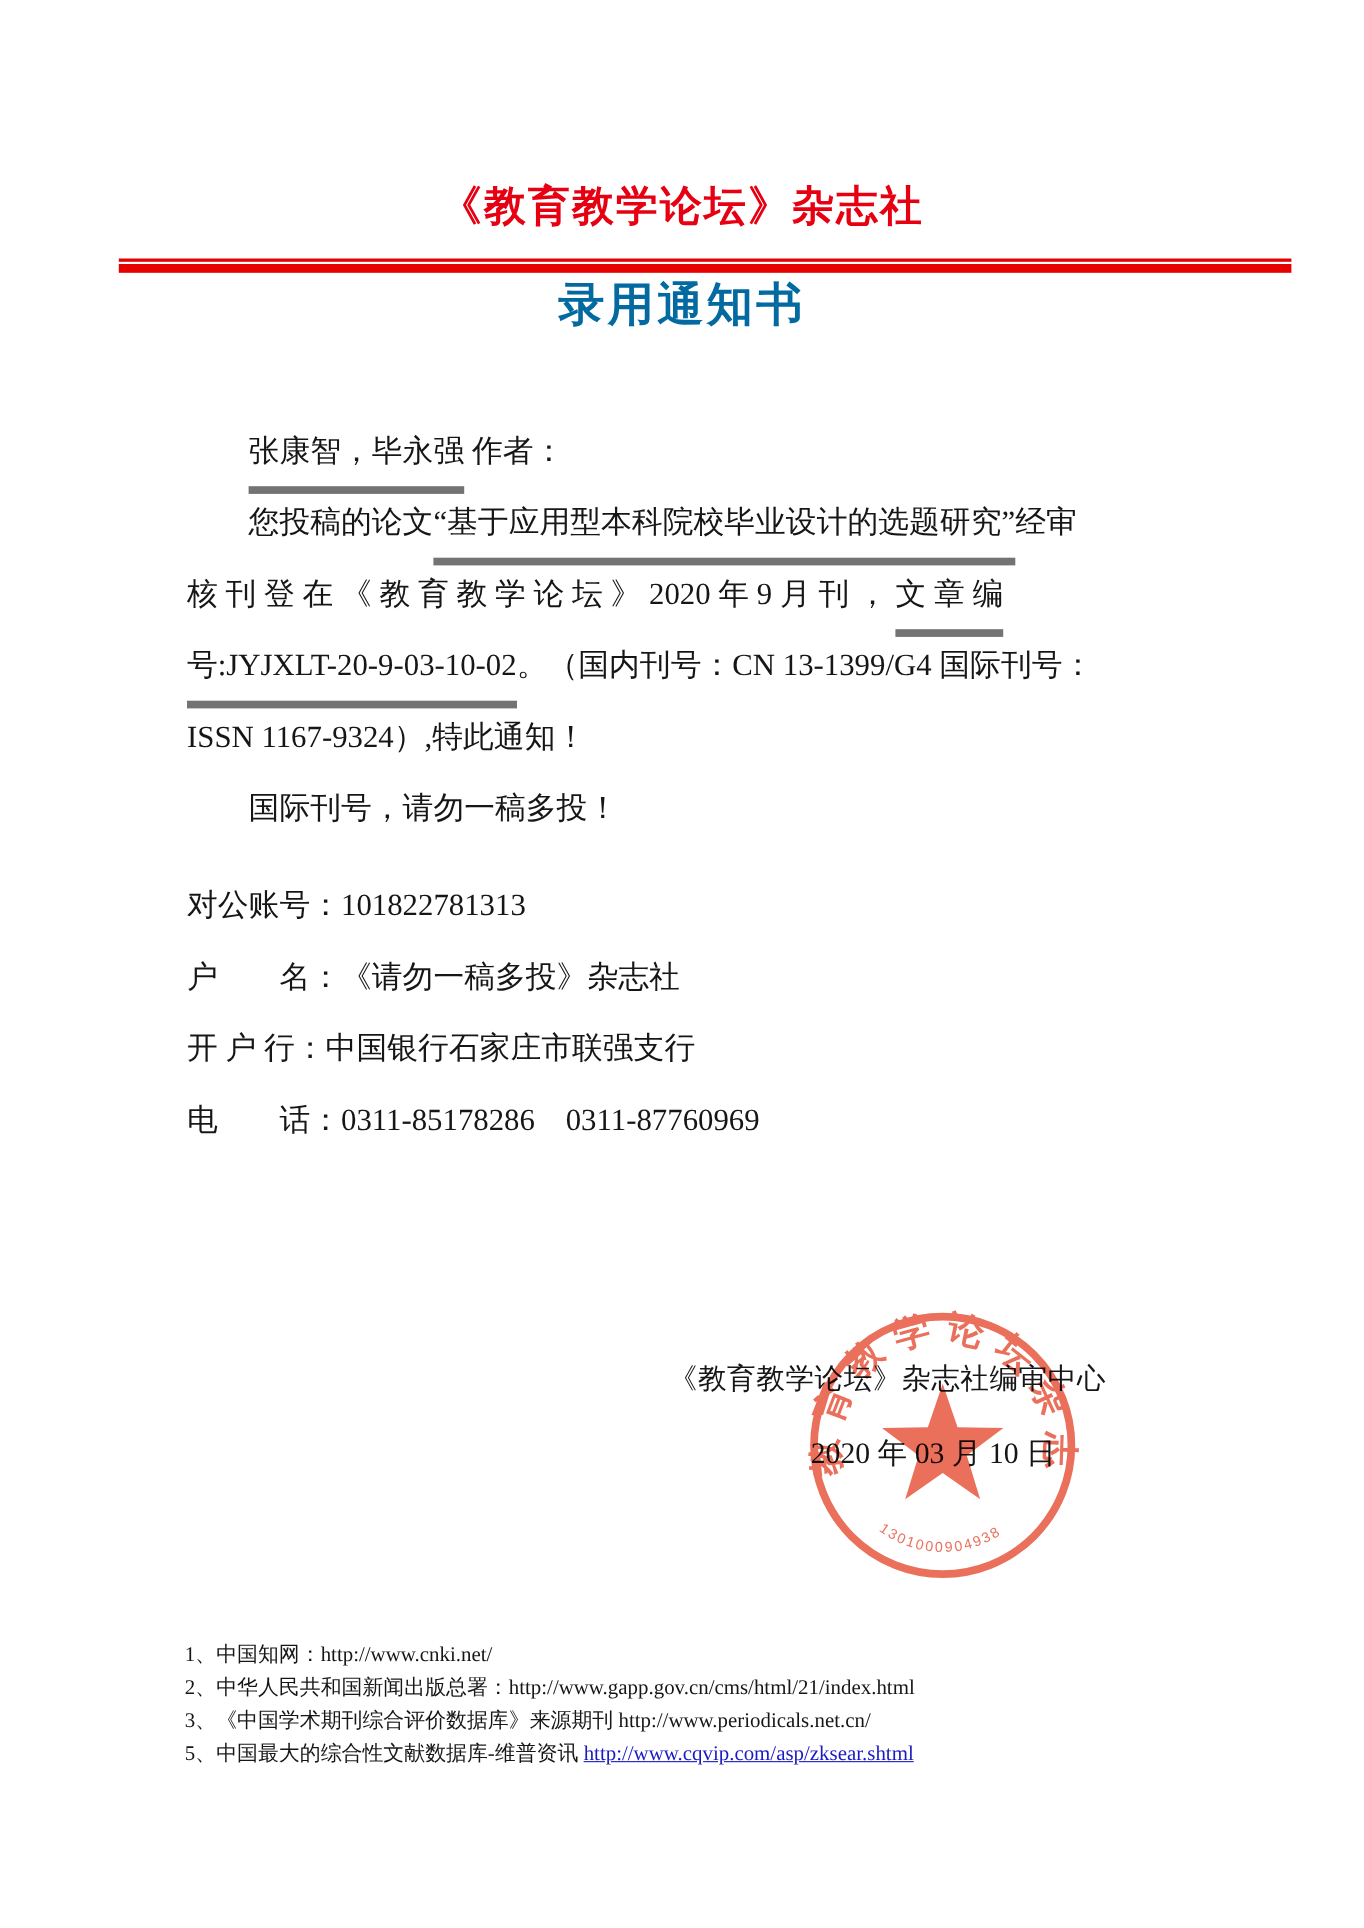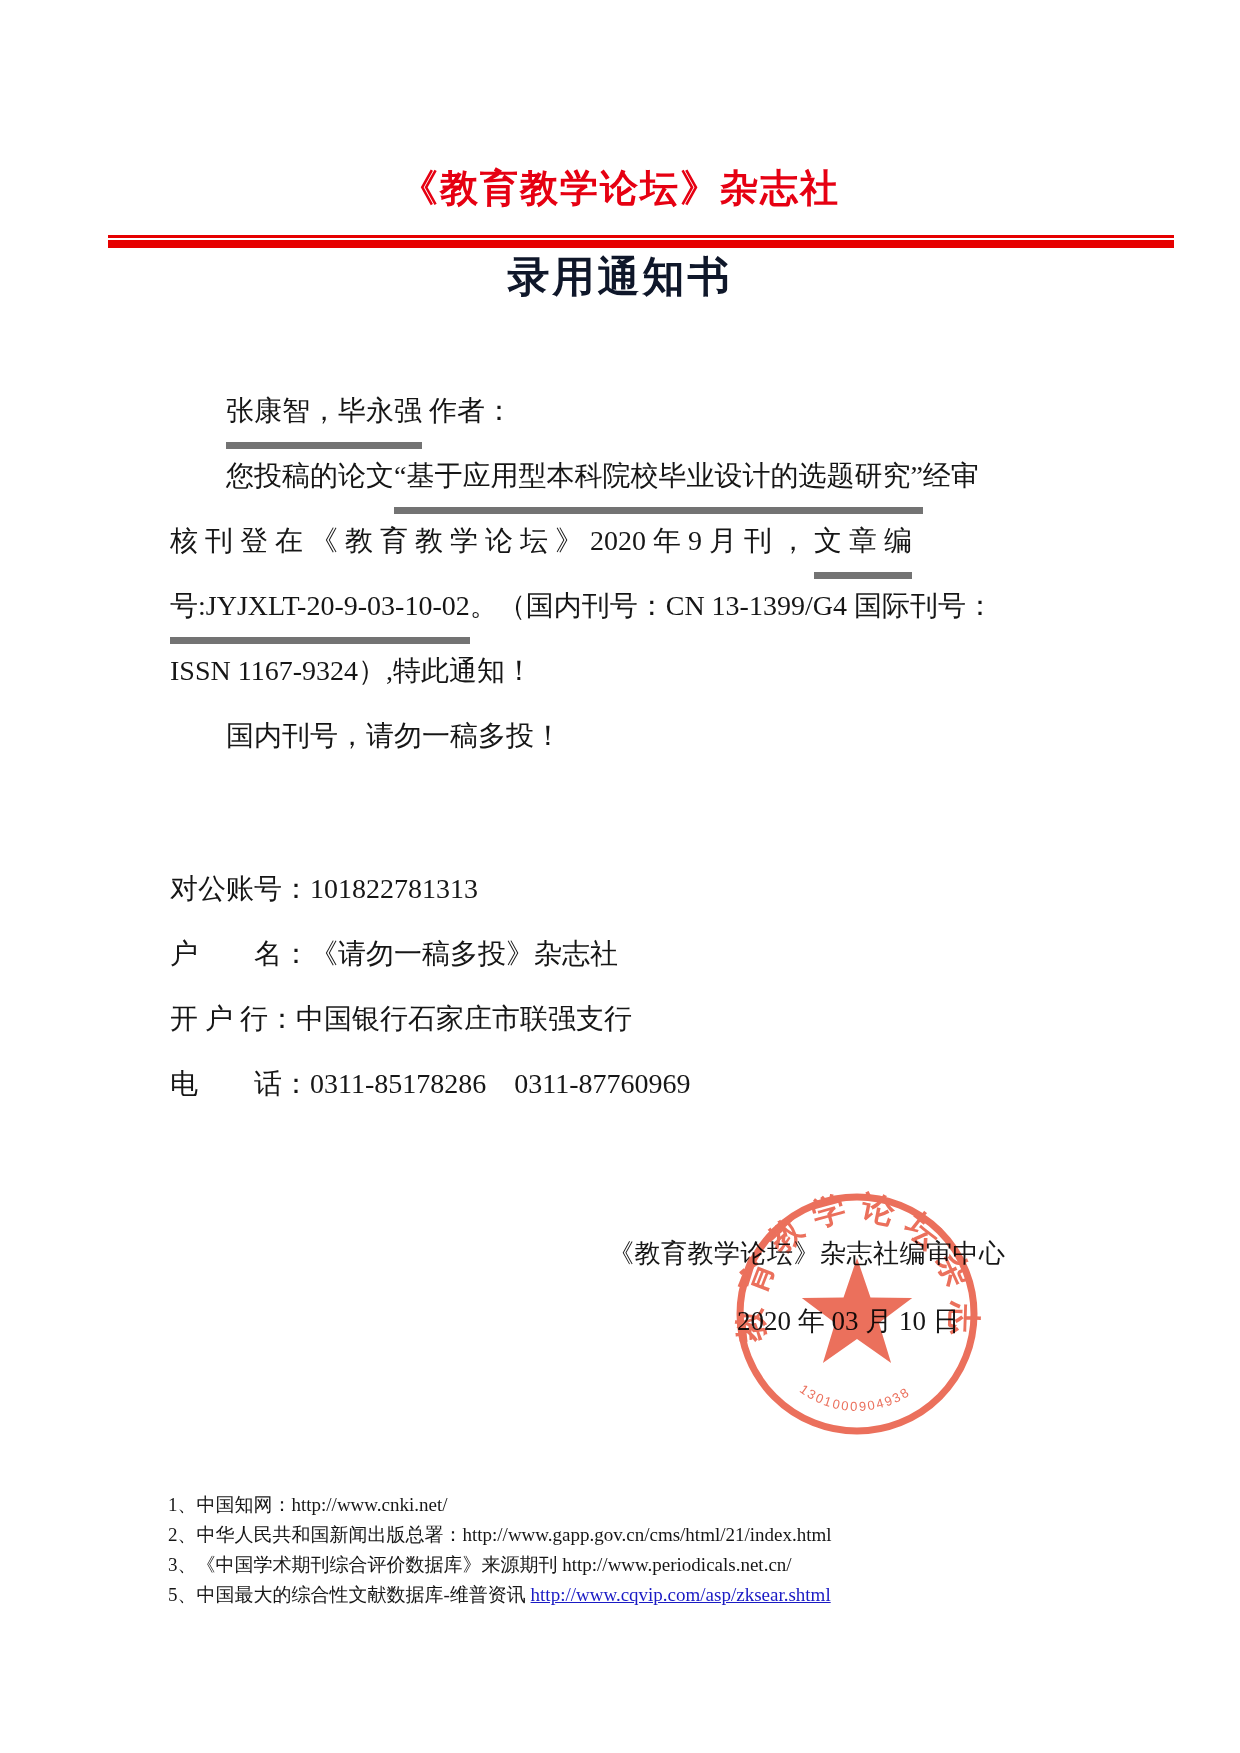--- a/index.html
+++ b/index.html
@@ -20,33 +20,33 @@
     color:#e60012;letter-spacing:2px;
   }
   .rule{position:absolute;top:235px;left:108px;width:1066px;}
   .rule-thin{height:3px;background:#e60000;}
   .rule-thick{margin-top:2px;height:8px;background:#e60000;}
   .doc-subtitle{
     position:absolute;top:252px;left:0;width:100%;
     text-align:center;
     font-family:"Liberation Sans",sans-serif;
     font-weight:bold;font-size:42px;line-height:50px;
-    color:#0f172a;letter-spacing:3px;
+    color:#0369a1;letter-spacing:3px;
   }
   
   .body-block{
     position:absolute;top:378px;left:170px;width:930px;
     font-size:28px;line-height:65px;
   }
   .body-line{white-space:nowrap;}
   .indent{padding-left:56px;}
   .u{border-bottom:7px solid #737373;padding-bottom:16px;}
   
   .bank-block{
-    position:absolute;top:856px;left:170px;width:930px;
+    position:absolute;top:791px;left:170px;width:930px;
     font-size:28px;line-height:65px;
   }
   .bank-line{white-space:nowrap;}
   
   .sig-org{position:absolute;top:1236px;left:608px;font-size:26px;letter-spacing:0.5px;white-space:nowrap;}
   .sig-date{position:absolute;top:1303px;left:737px;font-size:27px;white-space:nowrap;}
   
   .stamp{
     position:absolute;top:1188px;left:731px;width:252px;height:252px;
     opacity:.78;mix-blend-mode:multiply;pointer-events:none;
@@ -70,21 +70,21 @@
     <div class="rule-thick"></div>
   </div>
   <div class="doc-subtitle">录用通知书</div>
 
   <div class="body-block">
     <div class="body-line indent"><span class="u">张康智，毕永强</span><span> 作者：</span></div>
     <div class="body-line indent"><span>您投稿的论文</span><span class="u">“基于应用型本科院校毕业设计的选题研究”</span><span>经审</span></div>
     <div class="body-line"><span>核 刊 登 在 《 教 育 教 学 论 坛 》 2020 年 9 月 刊 ， </span><span class="u">文 章 编</span></div>
     <div class="body-line"><span class="u">号:JYJXLT-20-9-03-10-02</span><span>。（国内刊号：CN 13-1399/G4 国际刊号：</span></div>
     <div class="body-line">ISSN 1167-9324）,特此通知！</div>
-    <div class="body-line indent">国内刊号，请勿一稿多投！</div>
+    <div class="body-line indent">国际刊号，请勿一稿多投！</div>
   </div>
 
   <div class="bank-block">
     <div class="bank-line">对公账号：101822781313</div>
     <div class="bank-line">户　　名：《请勿一稿多投》杂志社</div>
     <div class="bank-line">开 户 行：中国银行石家庄市联强支行</div>
     <div class="bank-line">电　　话：0311-85178286　0311-87760969</div>
   </div>
 
   <div class="sig-org">《教育教学论坛》杂志社编审中心</div>

